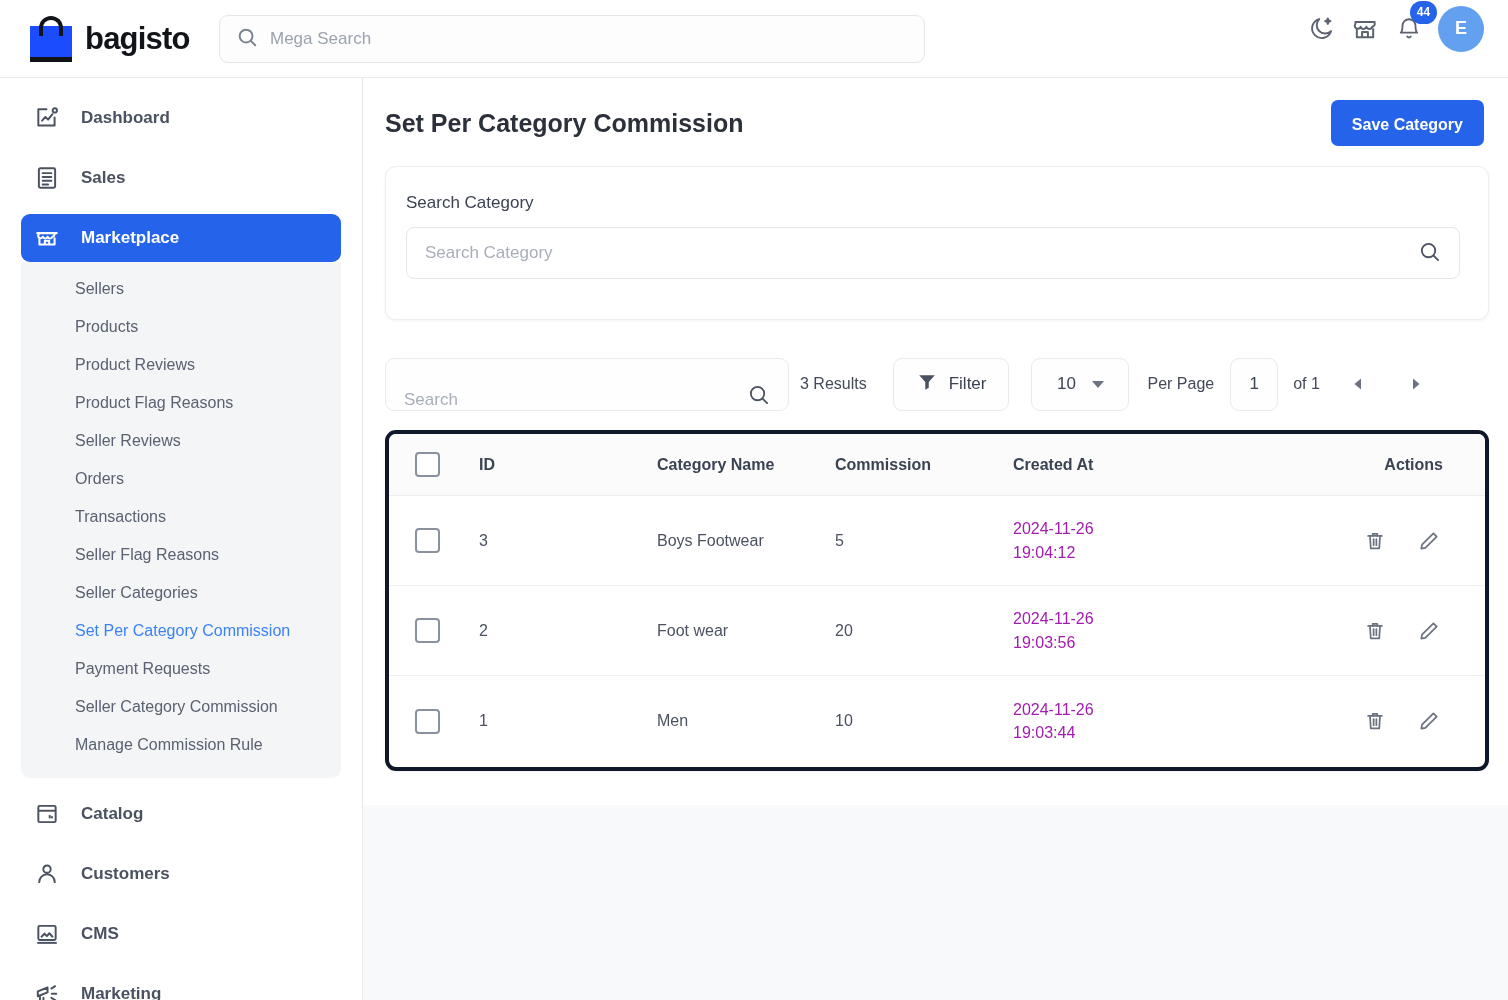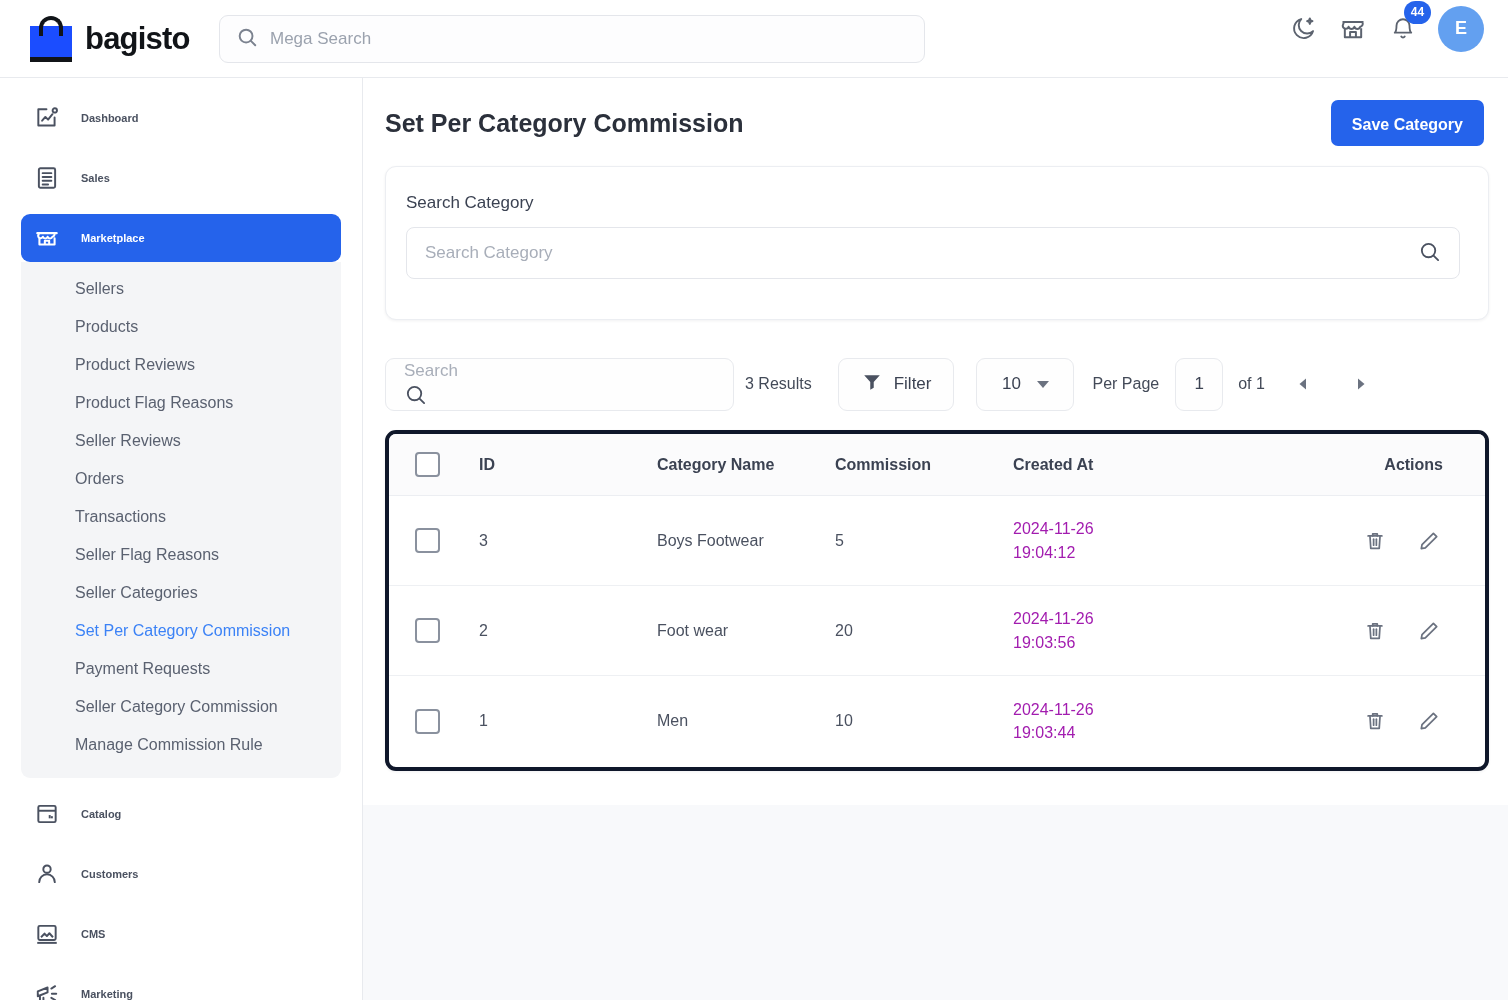--- a/index.html
+++ b/index.html
@@ -40,21 +40,21 @@
   }
   .megasearch input {
     border: none; outline: none; background: transparent;
     font-family: "Liberation Sans", sans-serif; font-size: 17px; color: #3b4252;
     width: 620px;
   }
   .megasearch input::placeholder { color: #9ba2ae; }
 
   .topbar-icons {
     position: absolute; right: 24px; top: 0; height: 57px;
-    display: flex; align-items: center; gap: 20px;
+    display: flex; align-items: center; gap: 14px;
   }
   .tb-icon { width: 30px; height: 30px; display: flex; align-items: center; justify-content: center; cursor: pointer; position: relative; }
   .badge {
     position: absolute; top: -13px; right: -13px;
     background: #2563eb; color: #fff; font-size: 12px; font-weight: bold;
     min-width: 27px; height: 23px; border-radius: 12px;
     display: flex; align-items: center; justify-content: center; padding: 0 5px;
   }
   .avatar {
     width: 46px; height: 46px; border-radius: 50%; background: #63a0f0;
@@ -66,21 +66,21 @@
   .sidebar {
     position: absolute; top: 78px; left: 0; width: 363px; height: 922px;
     background: #ffffff; border-right: 1px solid #e8eaee;
     padding-top: 16px; overflow: hidden;
   }
   .nav-item {
     display: flex; align-items: center; gap: 20px;
     height: 48px; margin: 0 21px; padding-left: 12px;
     border-radius: 9px; cursor: pointer;
   }
-  .nav-item .label { font-size: 11px; font-weight: bold; color: #4a5160; }
+  .nav-item .label { font-size: 17px; font-weight: bold; color: #4a5160; }
   .nav-item.spaced { margin-top: 12px; }
   .nav-item.active { background: #2563eb; }
   .nav-item.active .label { color: #ffffff; }
   .nav-icon { width: 28px; height: 28px; display: flex; align-items: center; justify-content: center; flex: none; }
 
   .submenu {
     background: #f4f5f7; margin: 0 21px; border-bottom-left-radius: 9px;
     border-bottom-right-radius: 9px; padding: 8px 0 14px 0;
   }
   .sub-item {
@@ -126,22 +126,22 @@
     font-family: "Liberation Sans", sans-serif; font-size: 17px; color: #3b4252;
   }
   .card-input input::placeholder { color: #a8aeb9; }
 
   
   .toolbar {
     position: absolute; left: 22px; top: 278px; width: 1104px; height: 56px;
     display: flex; align-items: center; gap: 0;
   }
   .tb-search {
-    width: 349px; height: 53px; border: 1px solid #e8eaee; border-radius: 9px;
-    display: flex; align-items: flex-start; padding: 0 18px; background: #fefefe; flex-direction: column;
+    width: 404px; height: 53px; border: 1px solid #e8eaee; border-radius: 9px;
+    display: flex; align-items: flex-end; padding: 0 18px; background: #fefefe;
   }
   .tb-search input {
     flex: 1; border: none; outline: none; background: transparent;
     font-family: "Liberation Sans", sans-serif; font-size: 17px; color: #3b4252;
   }
   .tb-search input::placeholder { color: #a8aeb9; }
   .results-text { font-size: 16px; color: #434a58; margin-left: 11px; }
   .filter-btn {
     margin-left: 26px; height: 53px; border: 1px solid #e8eaee; border-radius: 9px;
     background: #fefefe; display: flex; align-items: center; gap: 11px;

